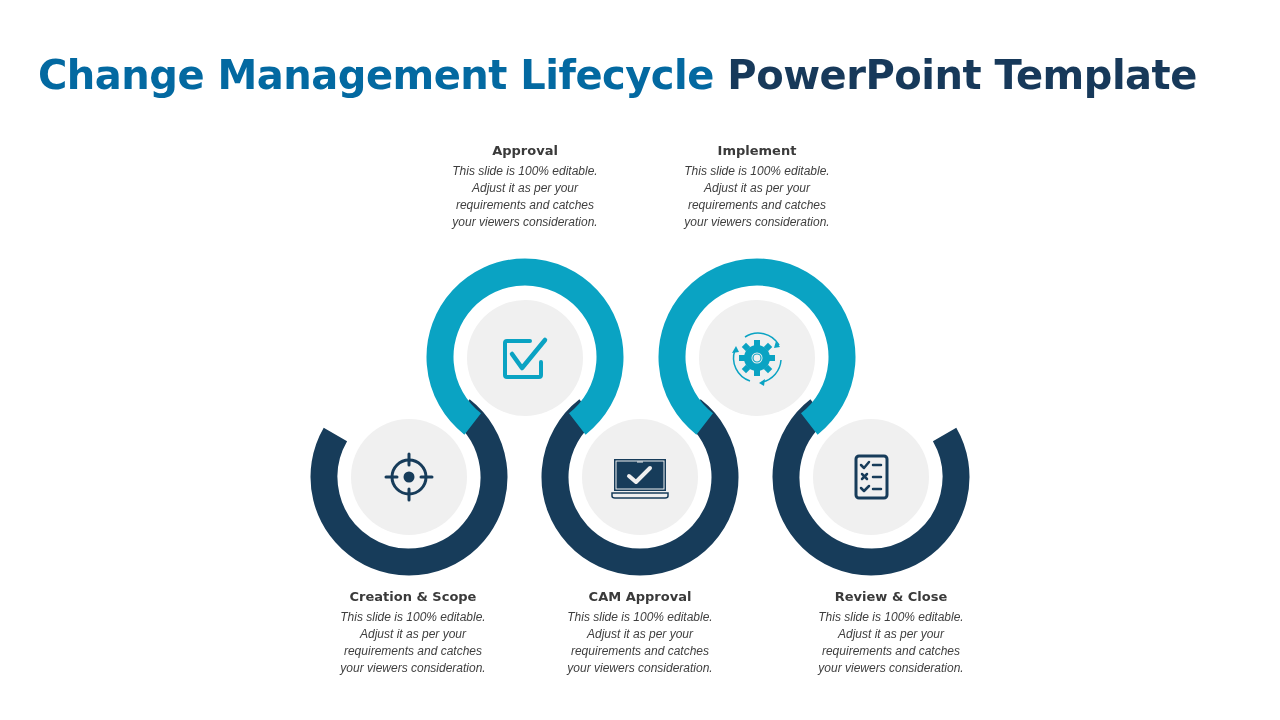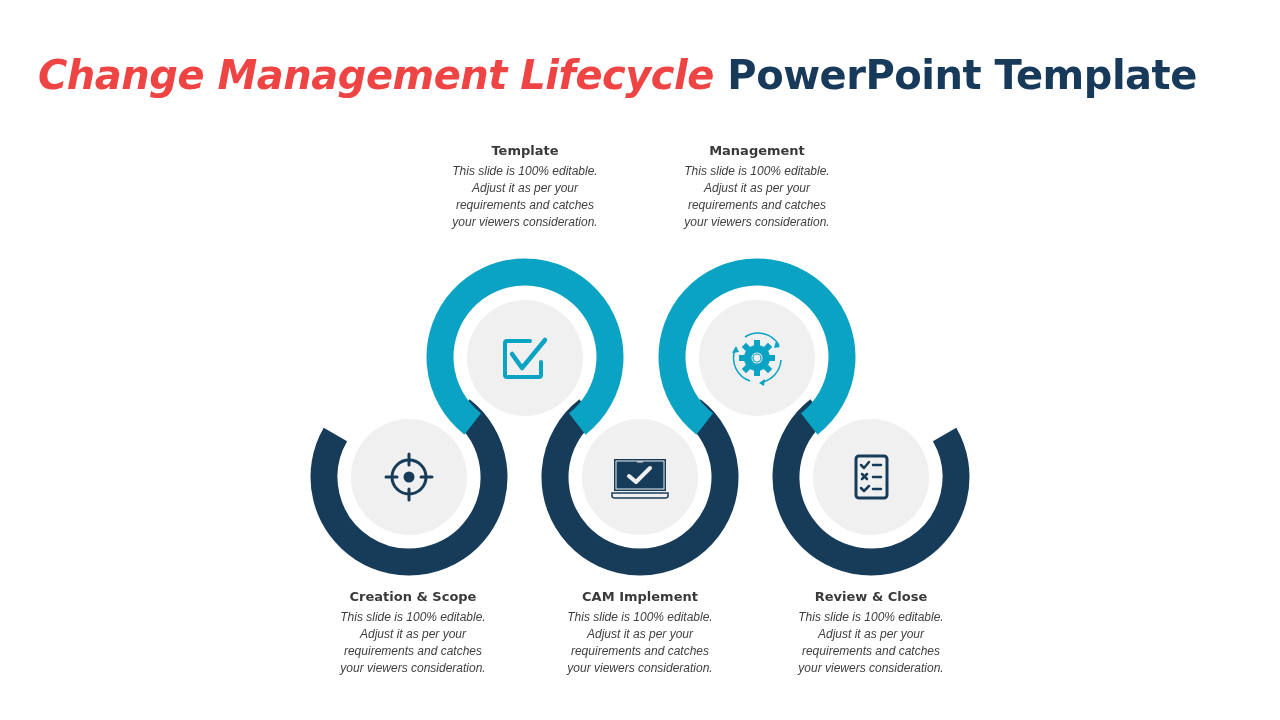--- a/index.html
+++ b/index.html
@@ -5,21 +5,21 @@
   html, body { margin: 0; padding: 0; }
   body {
     width: 1280px; height: 720px; background: #ffffff; position: relative; overflow: hidden;
     font-family: "Liberation Sans", "DejaVu Sans", sans-serif;
   }
   .title {
     position: absolute; left: 38px; top: 46px; margin: 0;
     font-family: "DejaVu Sans", sans-serif; font-weight: bold; font-size: 40px; letter-spacing: -0.5px;
     white-space: nowrap; line-height: 58px;
   }
-  .title .t1 { color: #ef4444; font-style: italic; }
+  .title .t1 { color: #0369a1; }
   .title .t2 { color: #17395a; margin-top: 32px; }
   svg.diagram { position: absolute; left: 0; top: 0; }
   .step-text {
     position: absolute; width: 190px; text-align: center; color: #404040;
   }
   .step-text .step-title {
     font-family: "DejaVu Sans", sans-serif; font-weight: bold; font-size: 13px; color: #3a3a3a;
     margin-bottom: 4px; line-height: 16px;
   }
   .step-text .step-desc {
@@ -109,35 +109,35 @@
     <line x1="873" y1="465" x2="881" y2="465" stroke-width="2.5"></line>
     <line x1="862" y1="474" x2="867" y2="479" stroke-width="2.5"></line>
     <line x1="867" y1="474" x2="862" y2="479" stroke-width="2.5"></line>
     <line x1="873" y1="477" x2="881" y2="477" stroke-width="2.5"></line>
     <path d="M 861 488 L 864 491 L 869 486" stroke-width="2.5"></path>
     <line x1="873" y1="489" x2="881" y2="489" stroke-width="2.5"></line>
   </g>
 </svg>
 
 <div class="step-text" style="left:430px; top:143px;">
-  <div class="step-title">Template</div>
+  <div class="step-title">Approval</div>
   <div class="step-desc">This slide is 100% editable. Adjust it as per your requirements and catches your viewers consideration.</div>
 </div>
 
 <div class="step-text" style="left:662px; top:143px;">
-  <div class="step-title">Management</div>
+  <div class="step-title">Implement</div>
   <div class="step-desc">This slide is 100% editable. Adjust it as per your requirements and catches your viewers consideration.</div>
 </div>
 
 <div class="step-text" style="left:318px; top:589px;">
   <div class="step-title">Creation &amp; Scope</div>
   <div class="step-desc">This slide is 100% editable. Adjust it as per your requirements and catches your viewers consideration.</div>
 </div>
 
 <div class="step-text" style="left:545px; top:589px;">
-  <div class="step-title">CAM Implement</div>
+  <div class="step-title">CAM Approval</div>
   <div class="step-desc">This slide is 100% editable. Adjust it as per your requirements and catches your viewers consideration.</div>
 </div>
 
-<div class="step-text" style="left:776px; top:589px;">
+<div class="step-text" style="left:796px; top:589px;">
   <div class="step-title">Review &amp; Close</div>
   <div class="step-desc">This slide is 100% editable. Adjust it as per your requirements and catches your viewers consideration.</div>
 </div>
 
 </body></html>

